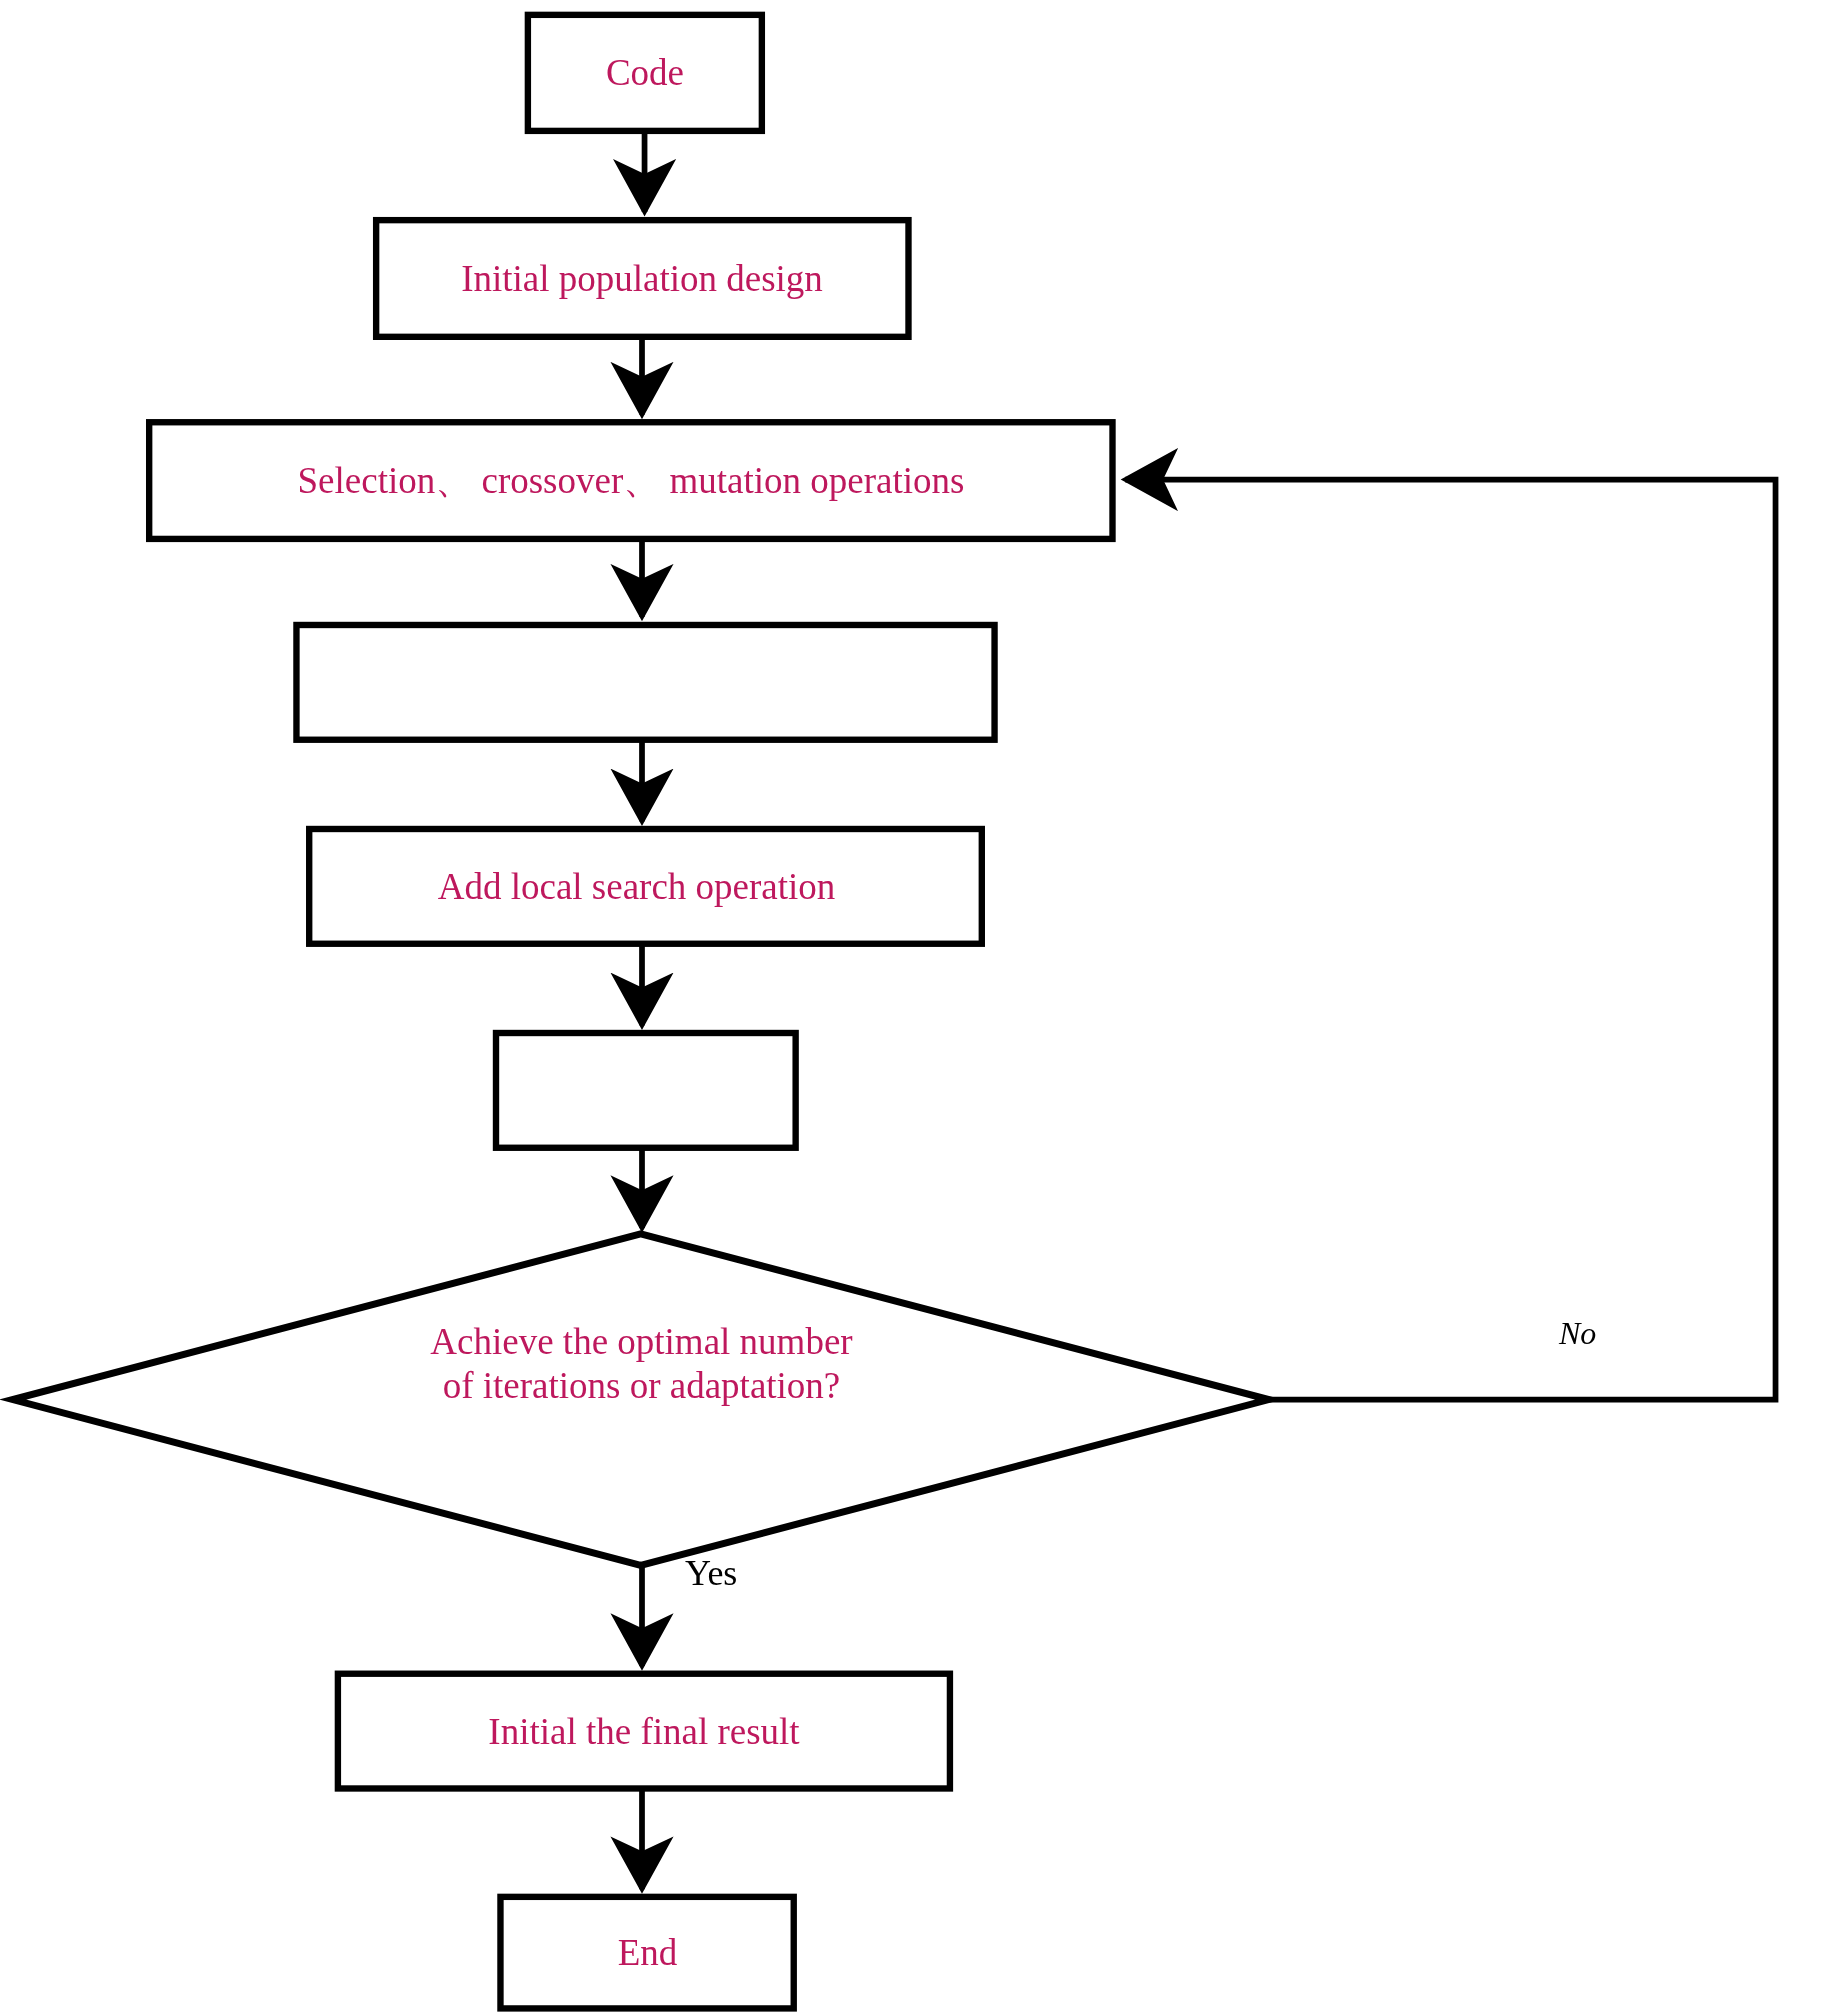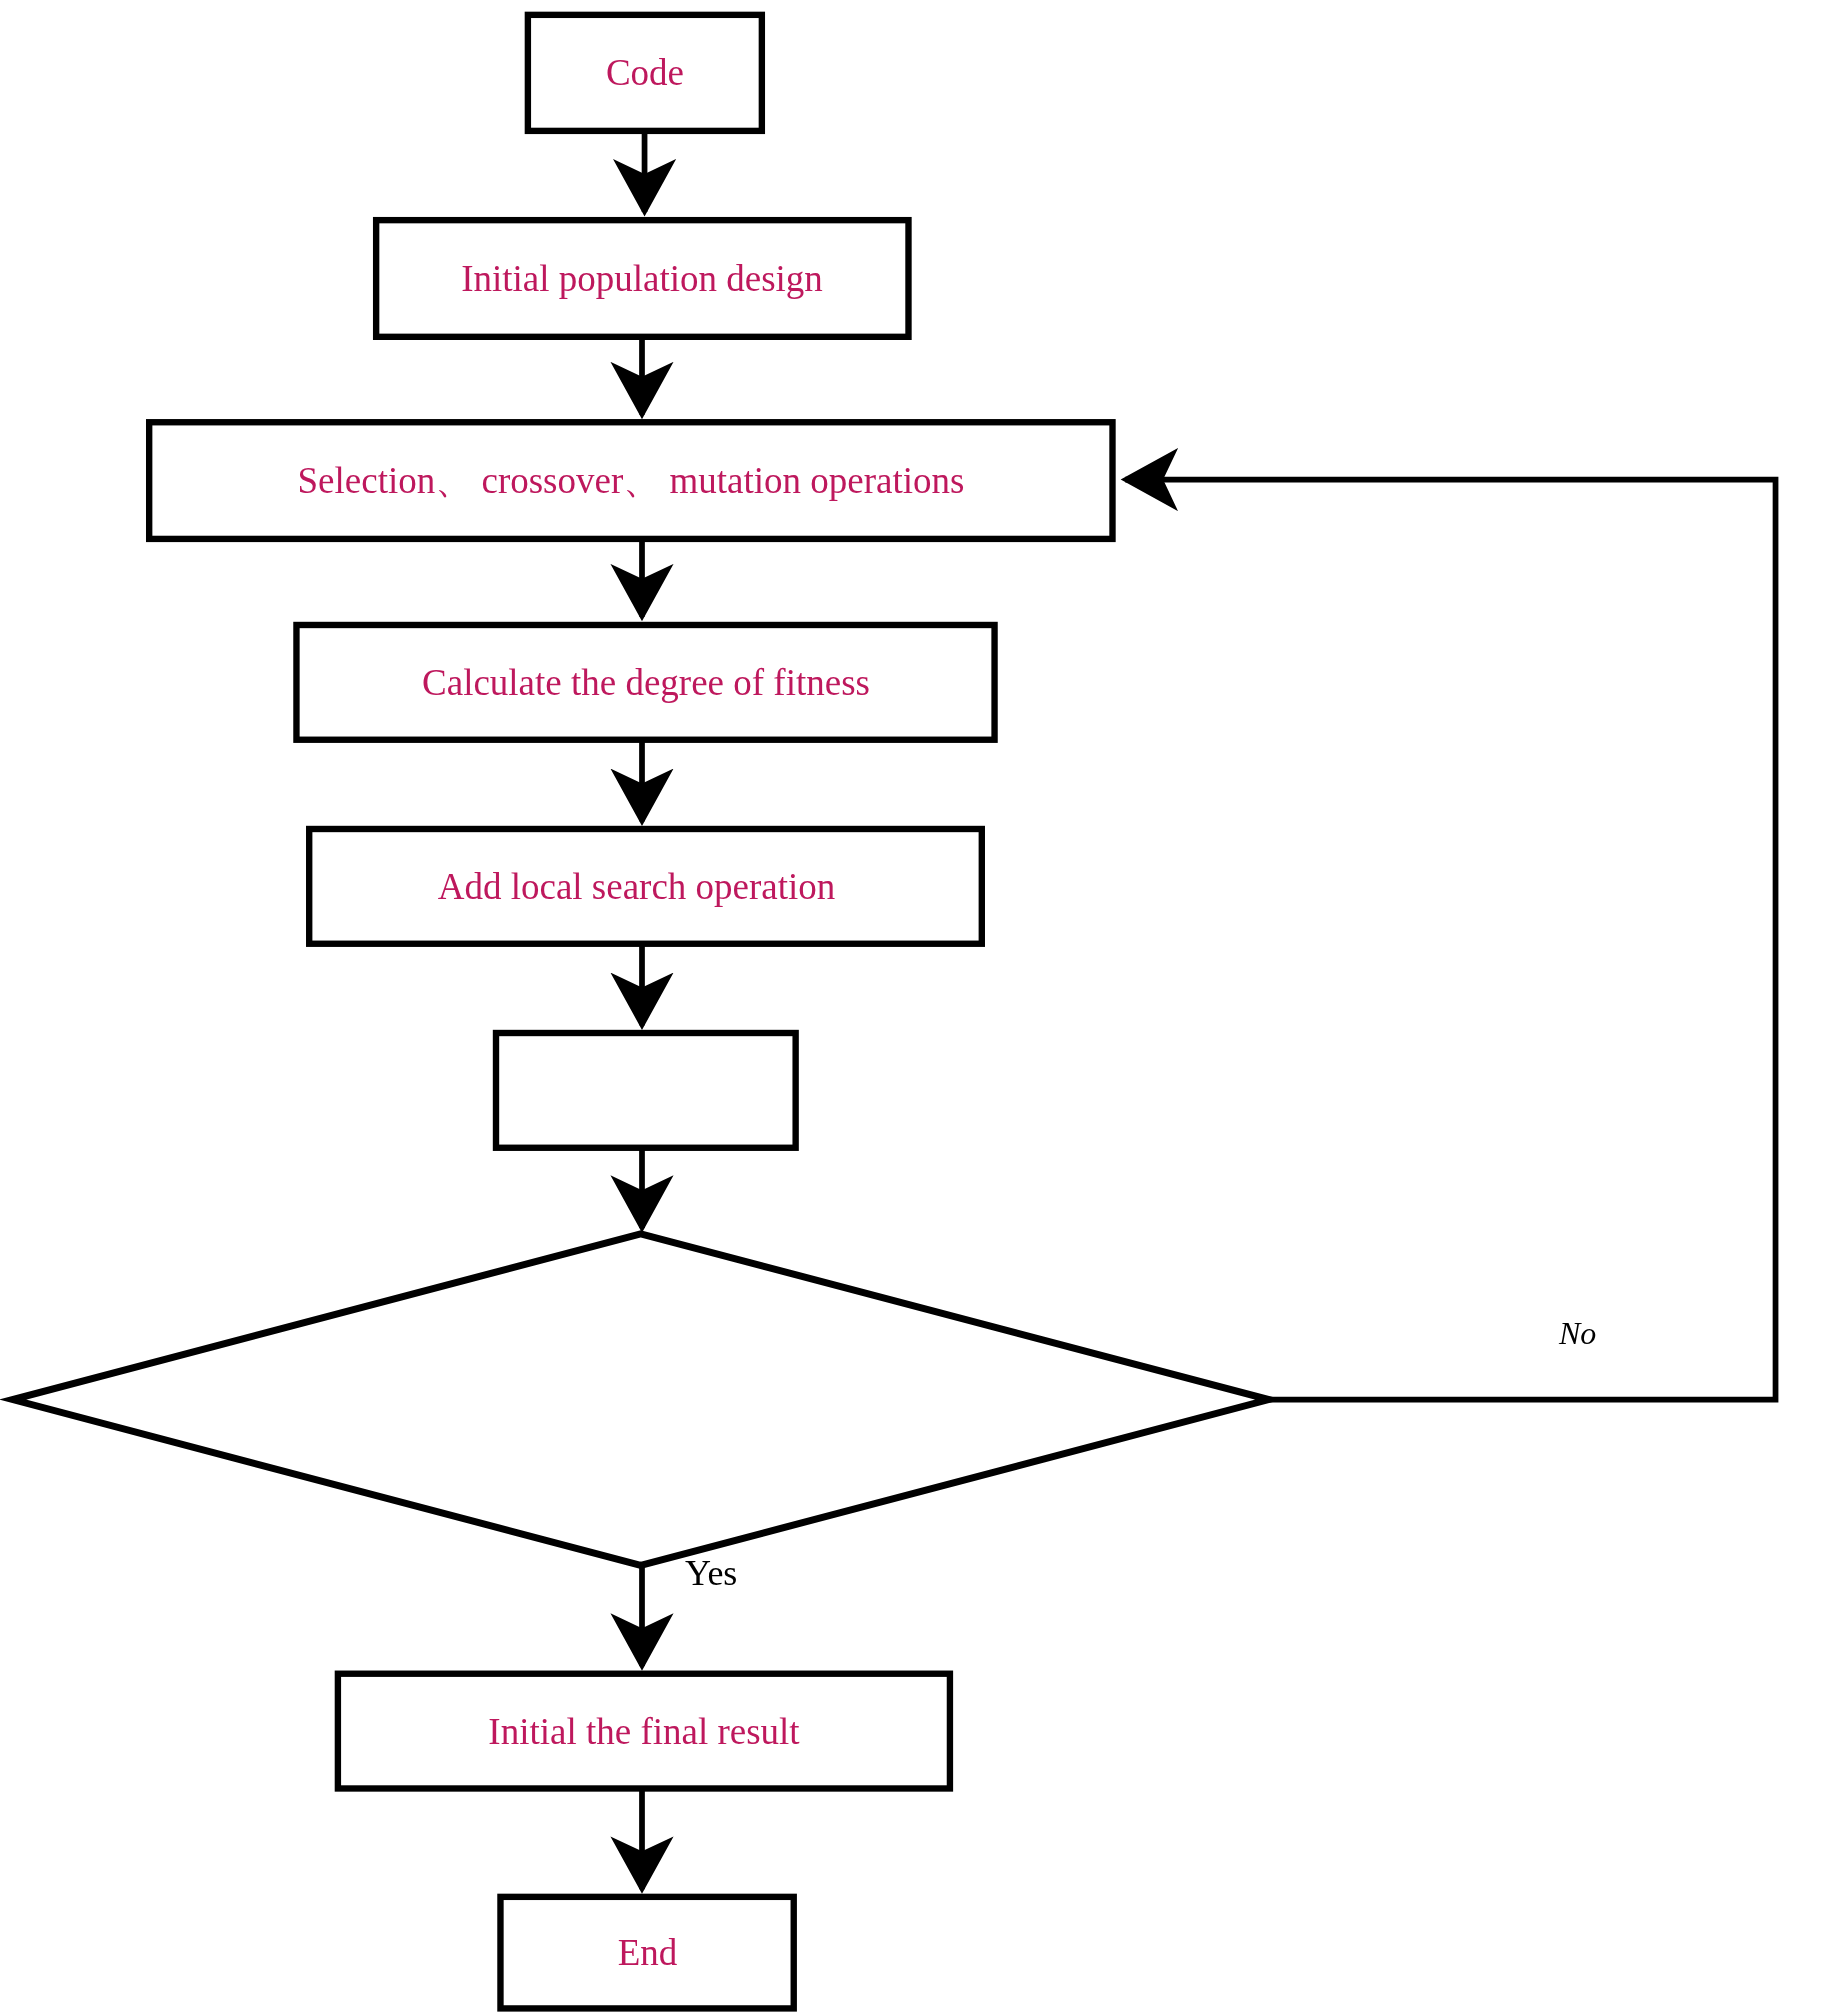--- a/index.html
+++ b/index.html
@@ -95,25 +95,26 @@
       <path d="M 1990 2195 L 2785 2195 L 2785 752 L 1765 752" marker-end="url(#arrowhead)"></path>
     </g>
   </svg>
 
   <div class="node-label" style="left:528px; top:14.7px; width:234px; height:116px; font-size:37px;">Code</div>
 
   <div class="node-label" style="left:376px; top:220px; width:532px; height:117px; font-size:37px;">Initial population design</div>
 
   <div class="node-label" style="left:149px; top:422px; width:964px; height:117px; font-size:37px;">Selection、 crossover、 mutation operations</div>
 
-  <div class="node-label" style="left:297px; top:625px; width:698px; height:115px; font-size:37px;">Calculate the degree of fitness</div>
 
   <div class="node-label" style="left:300px; top:829px; width:673px; height:115px; font-size:37px;">Add local search operation</div>
 
 
+  <div class="node-label" style="left:230px; top:1310px; width:823px; height:108px; font-size:37px;">Achieve the optimal number
+of iterations or adaptation?</div>
 
   <div class="node-label" style="left:338px; top:1674px; width:612px; height:115px; font-size:37px;">Initial the final result</div>
 
   <div class="node-label" style="left:501px; top:1897px; width:293px; height:112px; font-size:37px;">End</div>
 
   <div class="edge-label" style="left:1559px; top:1315px; font-size:32px;font-style:italic;">No</div>
 
   <div class="edge-label" style="left:685px; top:1552px; font-size:36px;">Yes</div>
 
 </div>

